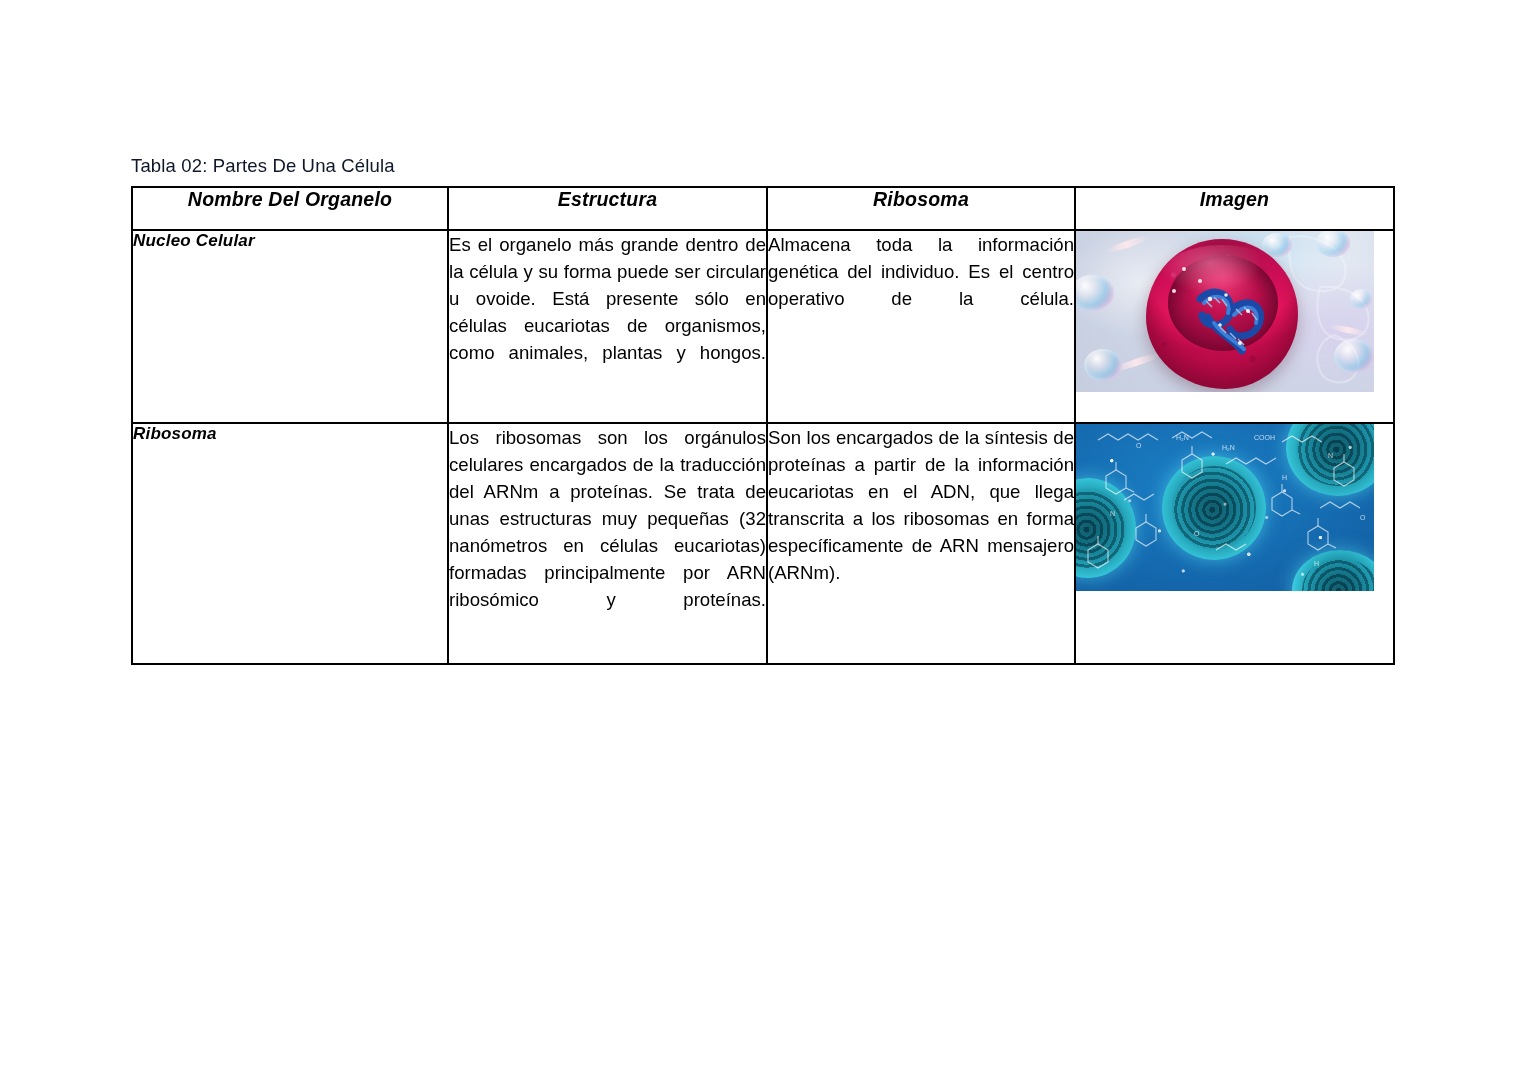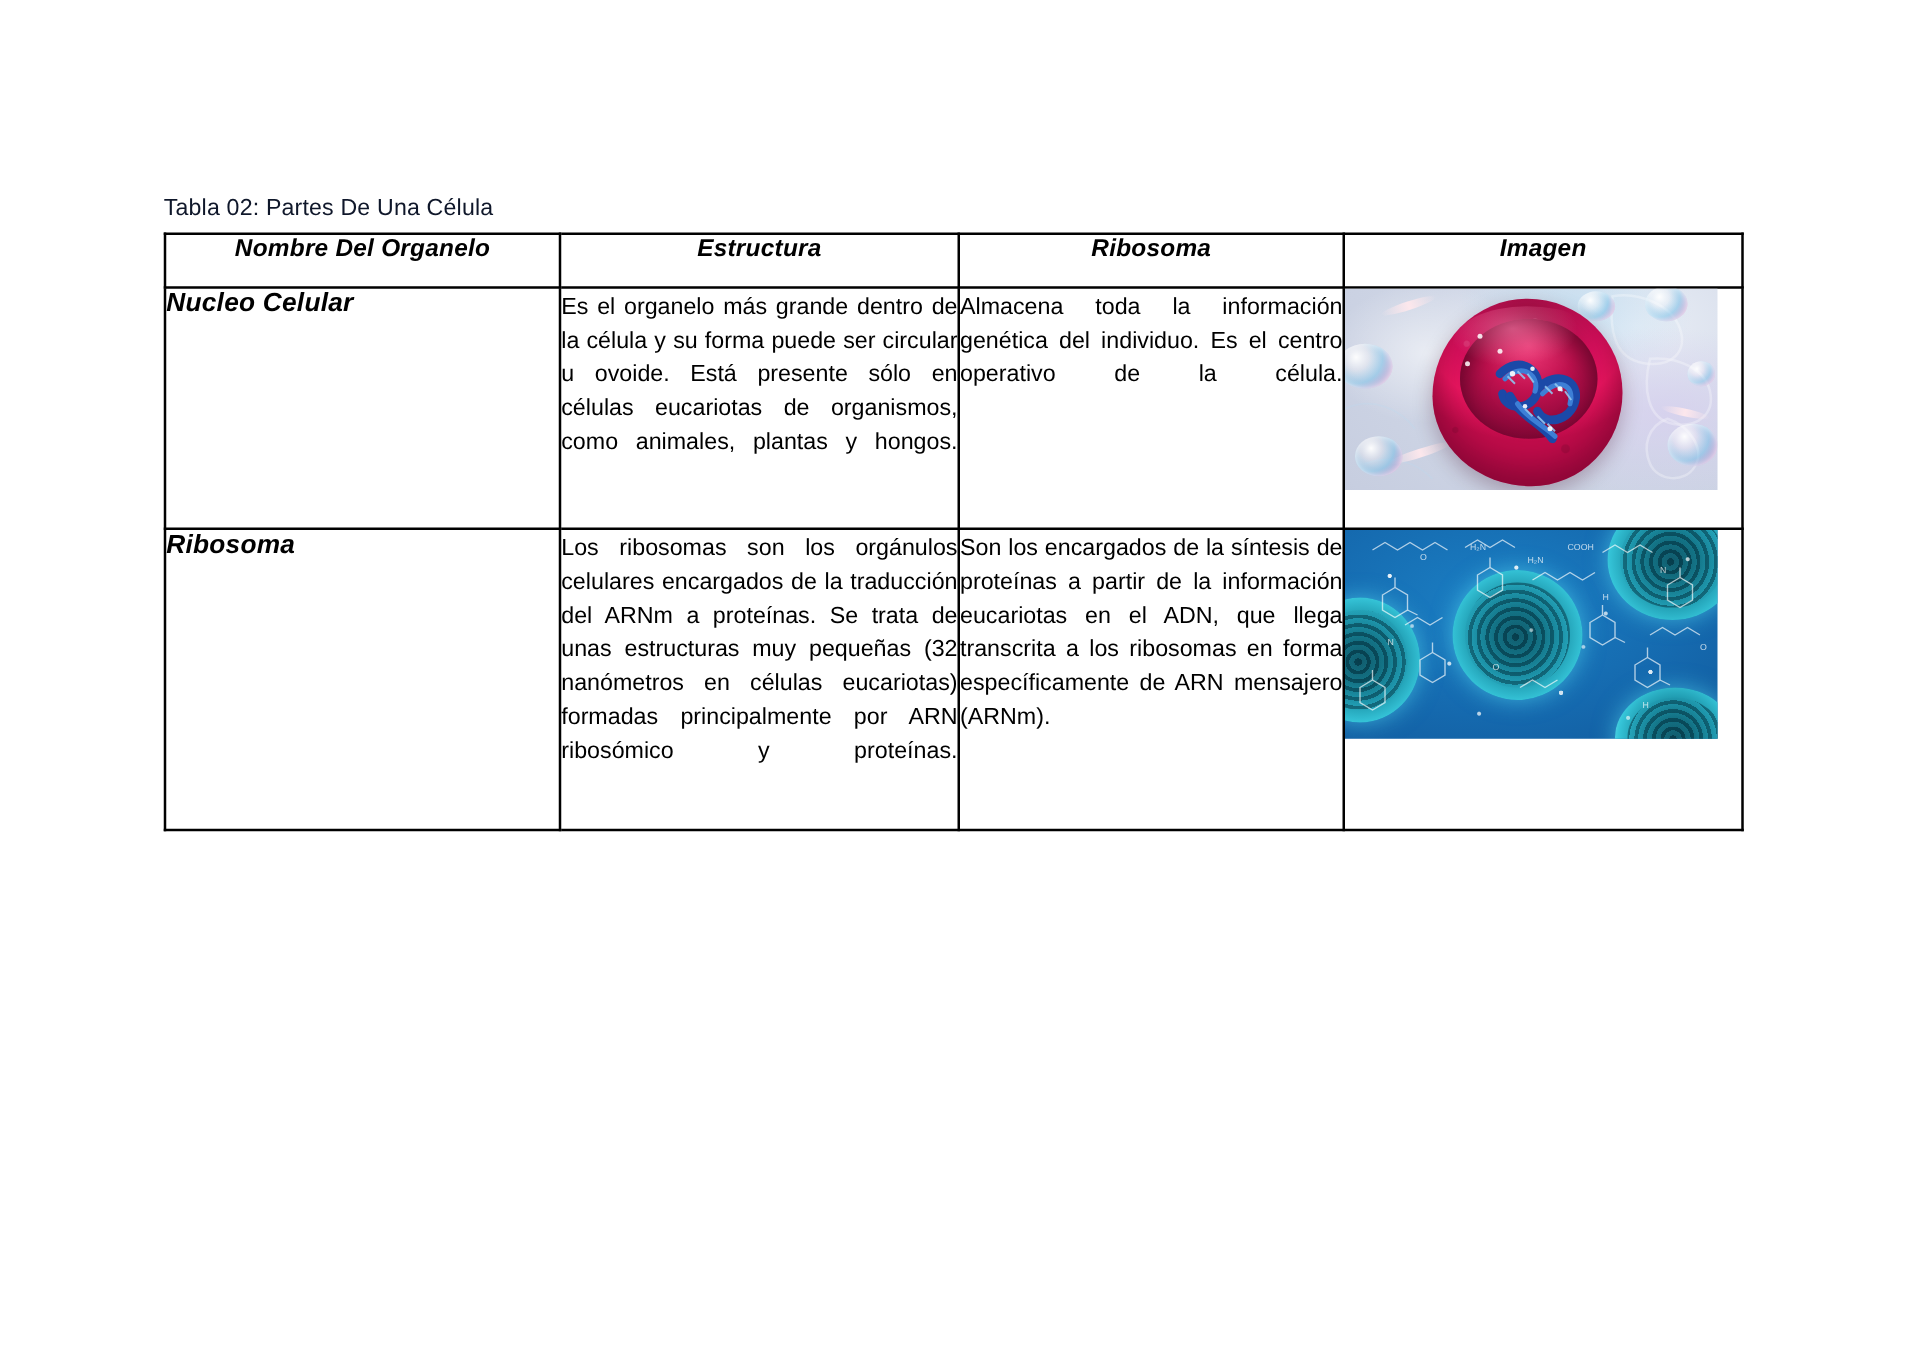--- a/index.html
+++ b/index.html
@@ -74,21 +74,21 @@
     letter-spacing: 0.2px;
   }
 
   
   .name-cell {
     padding: 10px 0 0 11px;
   }
   .name-cell .name-text {
     font-weight: bold;
     font-style: italic;
-    font-size: 21px;
+    font-size: 17px;
     letter-spacing: 0.2px;
     white-space: nowrap;
   }
 
   .text-cell {
     padding: 9px 12px 10px 13px;
   }
   .text-cell .body-text {
     display: block;
     font-size: 18.6px;

